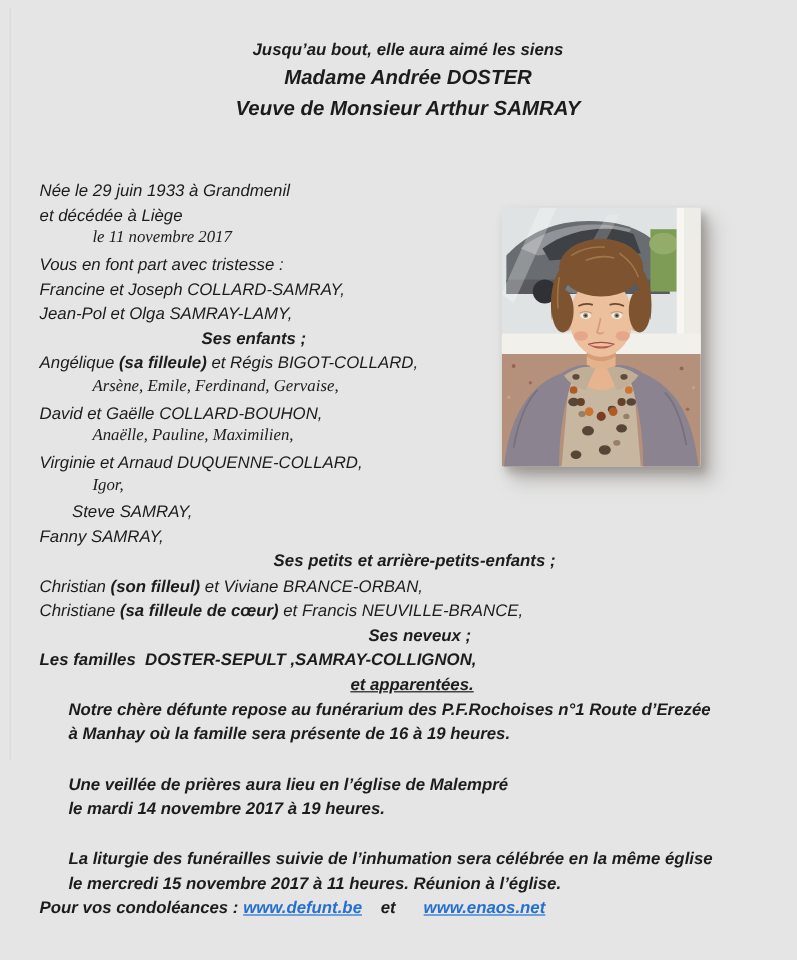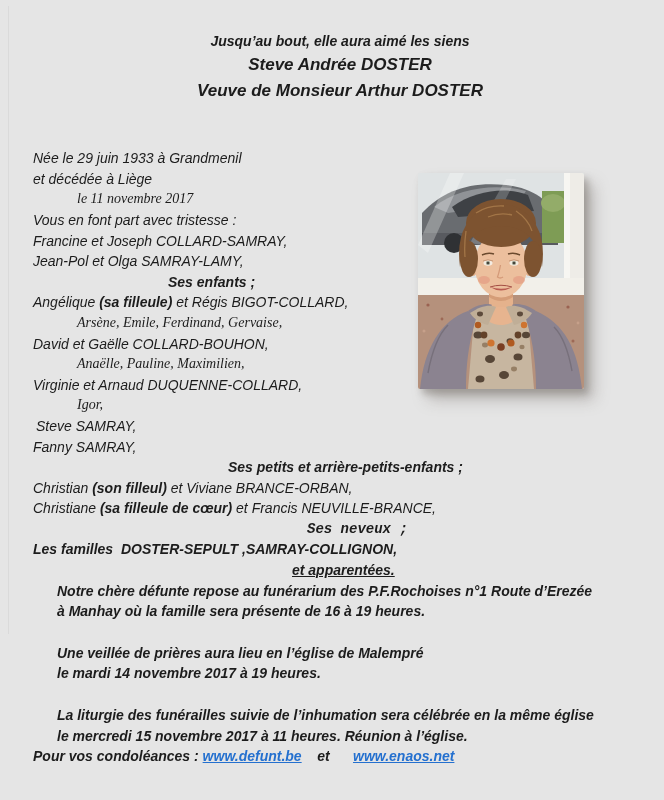--- a/index.html
+++ b/index.html
@@ -24,24 +24,24 @@
   .t2{font-size:17px;font-weight:bold;line-height:26px;}
   .body-lines{
     position:absolute;top:107px;left:0;width:664px;
     padding-left:33px;box-sizing:border-box;
     font-size:14px;line-height:20.6px;
     white-space:pre-wrap;
   }
   .line{min-height:1px;}
   .bold{font-weight:bold;}
   .l1{padding-left:44px;font-family:Liberation Serif, serif;}
-  .l0s{padding-left:3px;}
+  .l0s{padding-left:3px;margin-left:24px;}
   .l2{padding-left:135px;}
   .l3{padding-left:195px;}
-  .l4{padding-left:274px;font-family:Liberation Mono, monospace;}
+  .l4{padding-left:274px;}
   .l5{padding-left:259px;text-decoration:underline;}
   .center{text-align:left;padding-left:24px;padding-right:4px;}
   .gap{height:21px;}
   .lnk{color:var(--link,#2470cf);text-decoration:underline;font-weight:bold;cursor:pointer;}
   .photo-wrap{
     position:absolute;left:418px;top:173px;width:166px;height:216px;
     border-radius:2px;overflow:hidden;
     box-shadow:4px 5px 7px rgba(110,104,98,.40), 10px 11px 15px rgba(120,114,108,.38);
     background:#dfe3e4;
   }
@@ -49,22 +49,22 @@
 </style>
 </head>
 <body>
 
 <div class="page">
 
   <div class="guide-line"></div>
 
   <div class="titles">
     <div class="t1">Jusqu’au bout, elle aura aimé les siens</div>
-    <div class="t2">Steve Andrée DOSTER</div>
-    <div class="t2">Veuve de Monsieur Arthur DOSTER</div>
+    <div class="t2">Madame Andrée DOSTER</div>
+    <div class="t2">Veuve de Monsieur Arthur SAMRAY</div>
   </div>
 
   <div class="photo-wrap">
     <svg viewBox="0 0 166 216" xmlns="http://www.w3.org/2000/svg">
 
       <rect x="0" y="0" width="166" height="122" fill="#dfe3e4"></rect>
 
       <g>
         <path d="M4,72 L4,40 C24,18 52,8 88,12 C115,15 132,28 138,44 L140,72 Z" fill="#696c70"></path>
         <path d="M16,34 C40,14 80,10 108,18 L100,30 L30,40 Z" fill="#9a9da1" opacity="0.8"></path>

